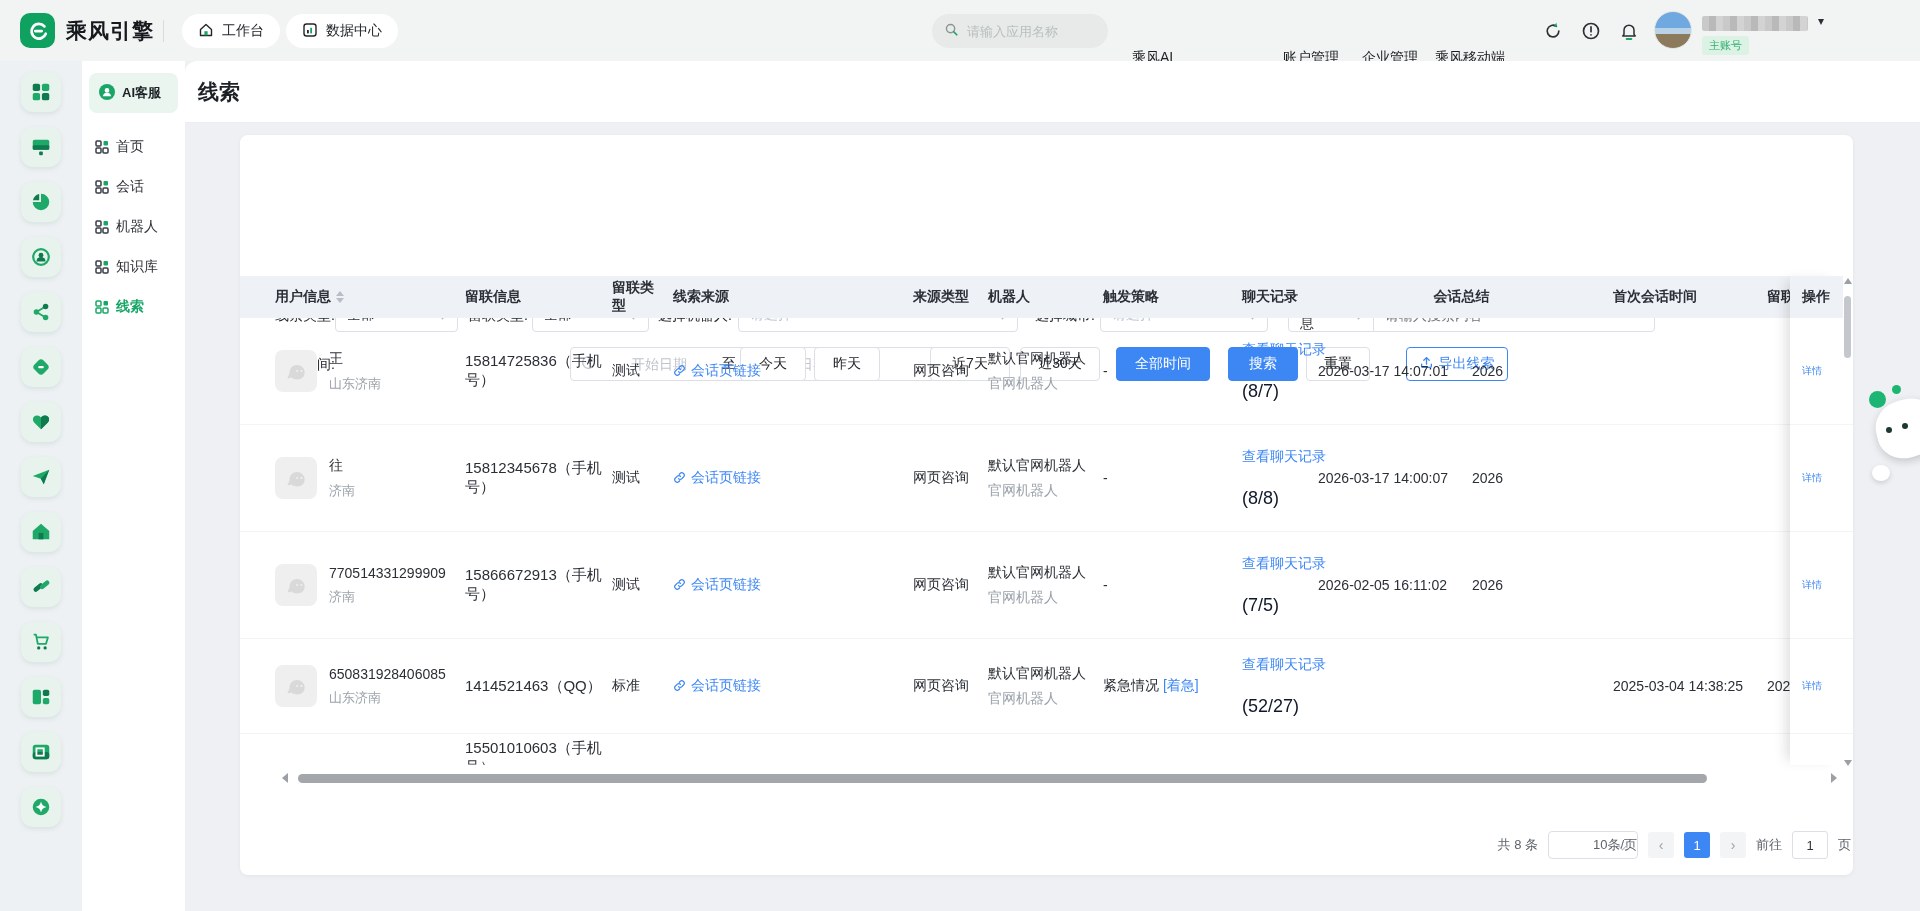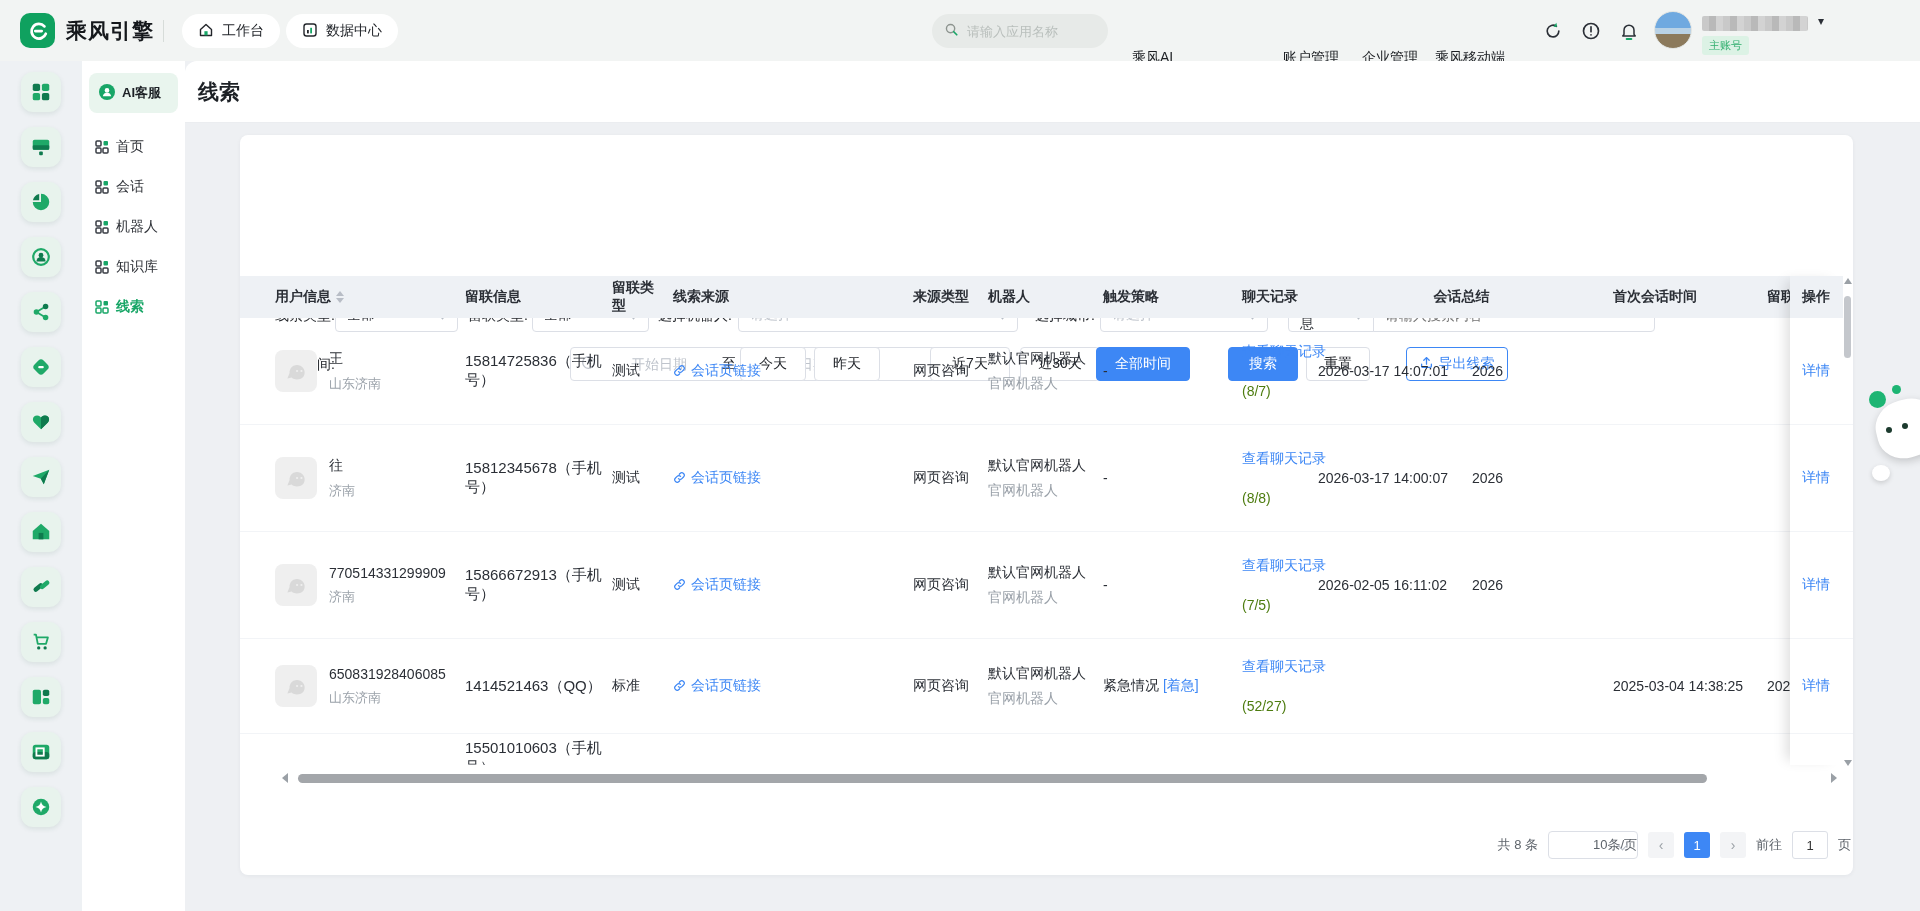--- a/index.html
+++ b/index.html
@@ -86,34 +86,34 @@
   .c-summary{width:295px;text-align:center;} .c-time{width:154px;} .c-cut{width:80px; overflow:hidden; white-space:nowrap;}
   .cell { flex:none; font-size:14px; color:#2b2f36; padding-right:8px; }
   .user-wrap { display:flex; align-items:center; gap:12px; }
   .row-avatar { width:42px; height:42px; border-radius:8px; background:#efefef; flex:none;
     display:flex; align-items:center; justify-content:center; }
   .uname { font-size:14px; color:#2b2f36; }
   .uloc { font-size:13px; color:#9aa1a9; margin-top:7px; }
   .contact-val { font-size:15px; }
   .blue-link { color:#3d87f5; cursor:pointer; display:inline-flex; align-items:center; gap:5px; }
   .robot-sub { color:#9aa1a9; margin-top:7px; font-size:14px; }
-  .chat-count { color:#4d7c0f; margin-top:22px; font-size:14px; }
+  .chat-count { color:#0f172a; margin-top:22px; font-size:18px; }
   .summary-text { width:152px; line-height:22px; font-size:14px; color:#2b2f36; }
   .strategy-tag { color:#3d87f5; }
   .sort-ico { display:inline-flex; flex-direction:column; gap:2px; margin-left:5px; vertical-align:middle; }
   .sort-ico i { width:0; height:0; border-left:4px solid transparent; border-right:4px solid transparent; }
   .sort-up { border-bottom:5px solid #b8bdc6; }
   .sort-down { border-top:5px solid #b8bdc6; }
 
   
   .ops-col { position:absolute; right:10px; top:141px; width:53px; background:#fff;
     box-shadow:-9px 0 12px -5px rgba(0,0,0,.13); }
   .ops-head { height:42px; background:#eef1f5; font-size:14px; font-weight:600; color:#2b2f36;
     display:flex; align-items:center; padding-left:12px; }
-  .ops-cell { height:107px; display:flex; align-items:center; padding-left:12px; font-size:14px;
+  .ops-cell { height:107px; display:flex; align-items:center; padding-left:12px; font-size:10px;
     border-bottom:1px solid #f2f4f7; }
   .ops-cell.short { height:95px; }
   .ops-pad { height:31px; }
   .vscroll { position:absolute; right:1px; top:141px; width:9px; height:492px; }
   .vscroll .arrow { position:absolute; left:1px; width:0; height:0; border-left:4px solid transparent; border-right:4px solid transparent; }
   .v-up { top:2px; border-bottom:6px solid #9aa0a6; }
   .v-down { bottom:2px; border-top:6px solid #9aa0a6; }
   .v-thumb { position:absolute; left:1px; top:20px; width:7px; height:62px; background:#c4c7cc; border-radius:4px; }
   .hscroll { position:absolute; left:42px; right:16px; top:636px; height:14px; display:flex; align-items:center; }
   .h-left { width:0; height:0; border-top:5px solid transparent; border-bottom:5px solid transparent;
@@ -419,21 +419,21 @@
         </svg>
     </span>
     <input placeholder="开始日期" style="">
     <span class="to-label">至</span>
     <input placeholder="结束日期" style="">
   </div>
   <div class="qbtn" style="left:500px; width:66px">今天</div>
   <div class="qbtn" style="left:574px; width:66px">昨天</div>
   <div class="qbtn" style="left:690px; width:80px">近7天</div>
   <div class="qbtn" style="left:780px; width:80px">近30天</div>
-  <div class="qbtn primary" style="left:856px; width:94px">全部时间</div>
+  <div class="qbtn primary" style="left:876px; width:94px">全部时间</div>
   <div class="qbtn primary" style="left:988px; width:70px">搜索</div>
   <div class="qbtn" style="left:1066px; width:64px">重置</div>
   <div class="qbtn outline" style="left:1166px; width:102px">
     <span>
       <svg width="13" height="13" viewBox="0 0 24 24" fill="none" stroke="#3d87f5" stroke-width="2.4" stroke-linecap="round" stroke-linejoin="round">
           <path d="M21 15v4a2 2 0 0 1-2 2H5a2 2 0 0 1-2-2v-4"></path>
           <path d="M17 8l-5-5-5 5"></path>
           <path d="M12 3v12"></path>
         </svg>
     </span>

